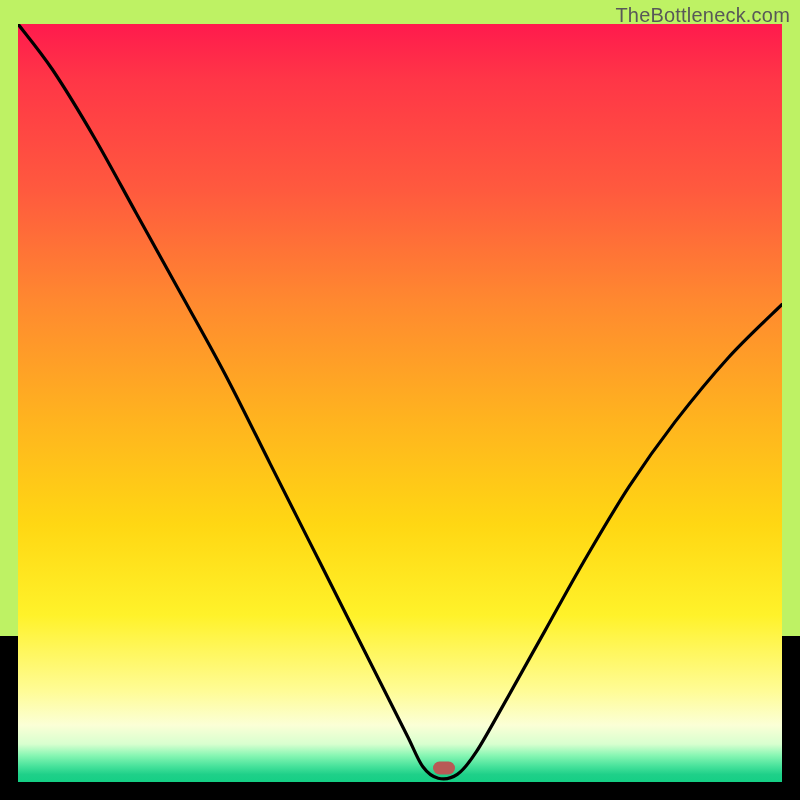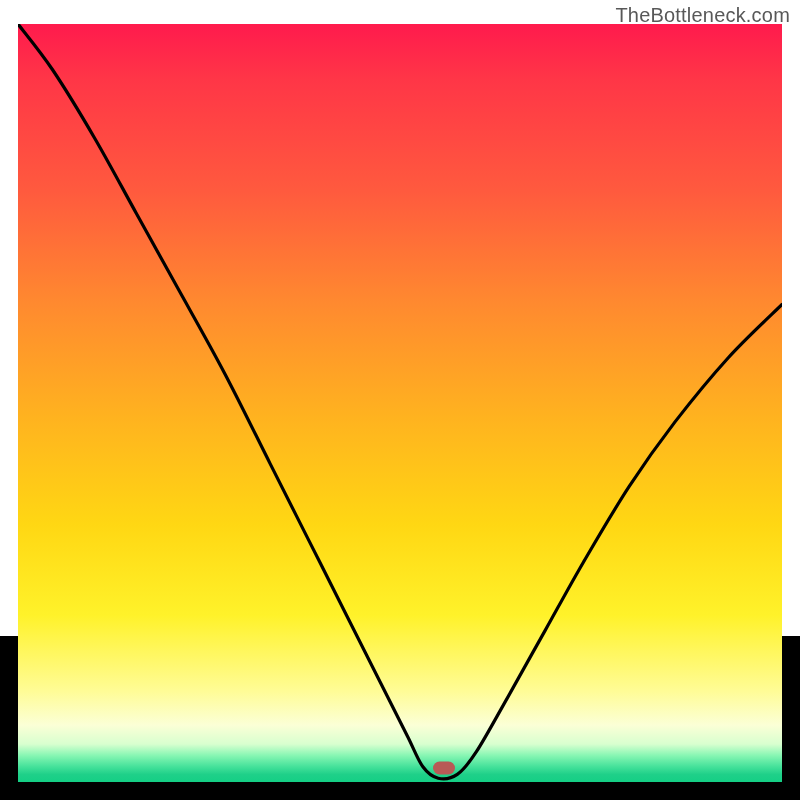--- a/index.html
+++ b/index.html
@@ -8,21 +8,21 @@
     width: 800px;
     height: 800px;
     overflow: hidden;
     background: #000;
     font-family: Arial, Helvetica, sans-serif;
   }
   .stage {
     position: relative;
     width: 800px;
     height: 636px;
-    background: #ffffff;
+    background: #bef264;
   }
   .watermark {
     position: absolute;
     top: 4px;
     right: 10px;
     color: #585858;
     font-size: 20px;
     font-weight: 500;
     letter-spacing: 0.2px;
     z-index: 20;

